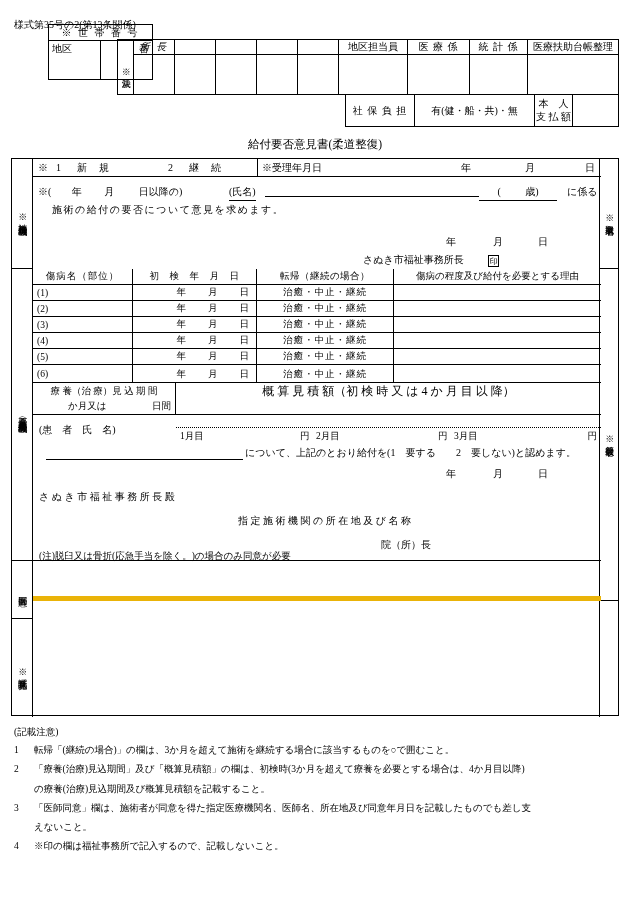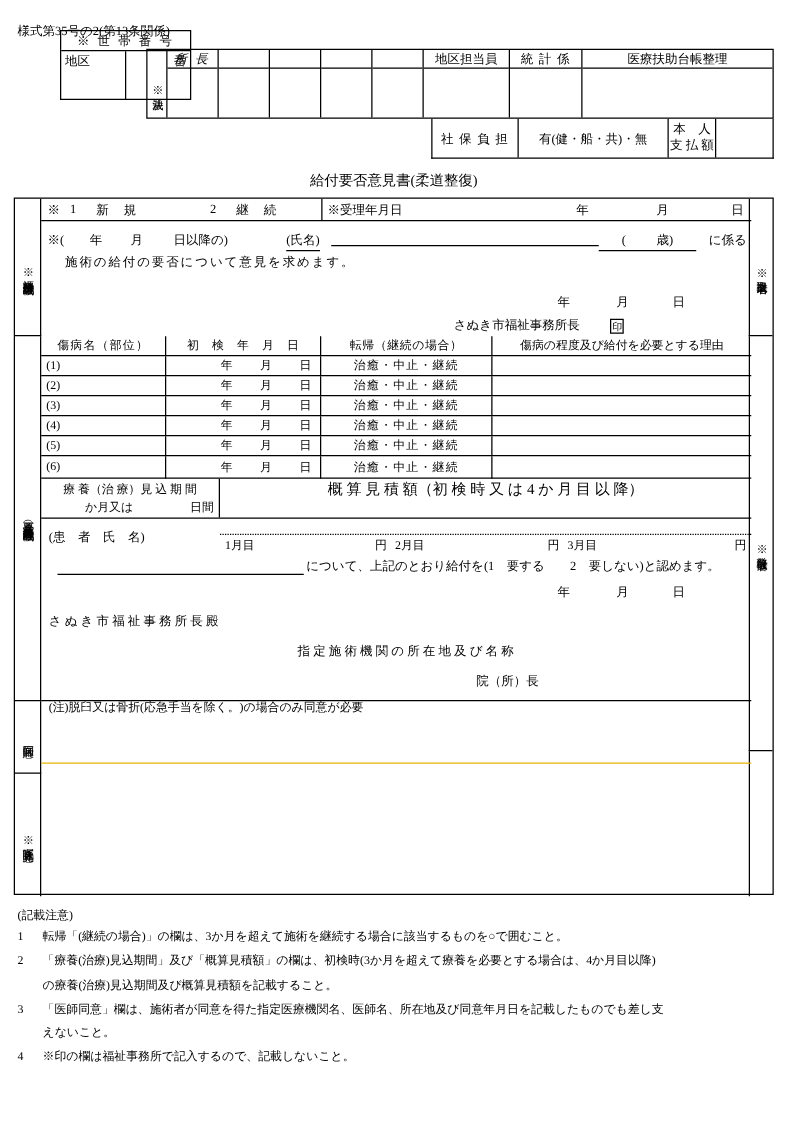--- a/index.html
+++ b/index.html
@@ -109,20 +109,24 @@
     </div>
     <div class="bx" style="width:41px; border-right:1px solid #000;">
       <div class="bx" style="height:15px; border-bottom:1px solid #000;"></div>
         <div style="height:40px;"></div>
     </div>
 
     <div class="bx" style="width:69px; border-right:1px solid #000;">
       <div class="bx ctr" style="height:15px; border-bottom:1px solid #000; font-size:10px;">地区担当員</div>
       <div style="height:40px;"></div>
     </div>
+    <div class="bx" style="width:62px; border-right:1px solid #000;">
+      <div class="bx ctr" style="height:15px; border-bottom:1px solid #000; font-size:10px; letter-spacing:1px;">医 療 係</div>
+      <div style="height:40px;"></div>
+    </div>
     <div class="bx" style="width:58px; border-right:1px solid #000;">
       <div class="bx ctr" style="height:15px; border-bottom:1px solid #000; font-size:10px; letter-spacing:1px;">統 計 係</div>
       <div style="height:40px;"></div>
     </div>
     <div class="bx" style="flex:1;">
       <div class="bx ctr" style="height:15px; border-bottom:1px solid #000; font-size:10px;">医療扶助台帳整理</div>
       <div style="height:40px;"></div>
     </div>
   </div>
 
@@ -291,21 +295,21 @@
         <span class="abs" style="left:505px;">日</span>
       </div>
 
       <div class="abs" style="left:6px; top:75px; font-size:10px;">さ ぬ き 市 福 祉 事 務 所 長 殿</div>
 
       <div class="abs" style="left:205px; top:99px; font-size:10px;">指 定 施 術 機 関 の 所 在 地 及 び 名 称</div>
 
       <div class="abs" style="left:348px; top:123px; font-size:10px;">院（所）長</div>
     </div>
 
-    <div class="abs bx" style="left:21px; top:394px; width:568px; height:58px; border-bottom:1px solid #eab308;">
+    <div class="abs bx" style="left:21px; top:384px; width:568px; height:58px; border-bottom:5px solid #eab308;">
       <div class="abs" style="left:6px; top:7px; font-size:9.5px;">(注)脱臼又は骨折(応急手当を除く。)の場合のみ同意が必要</div>
     </div>
 
     <div class="abs bx" style="left:21px; top:460px; width:568px; height:98px;"></div>
 
   </div>
 
   <div class="notes">
     <div class="nhead">(記載注意)</div>
 

